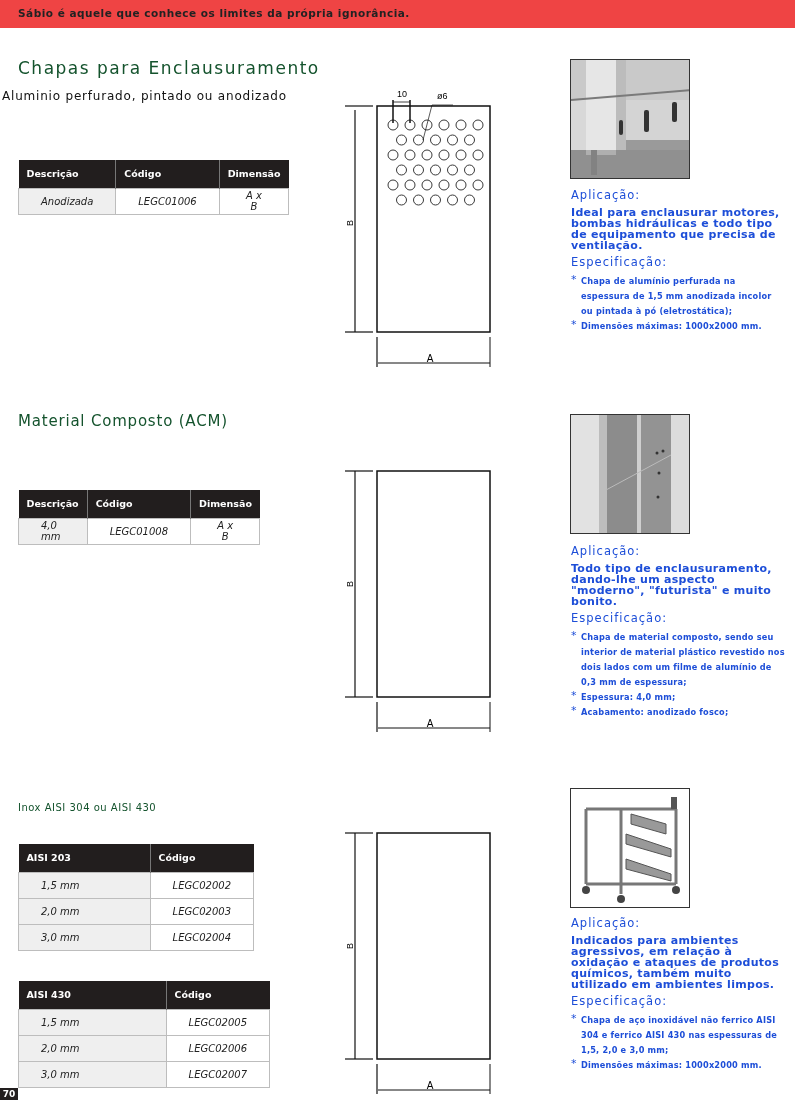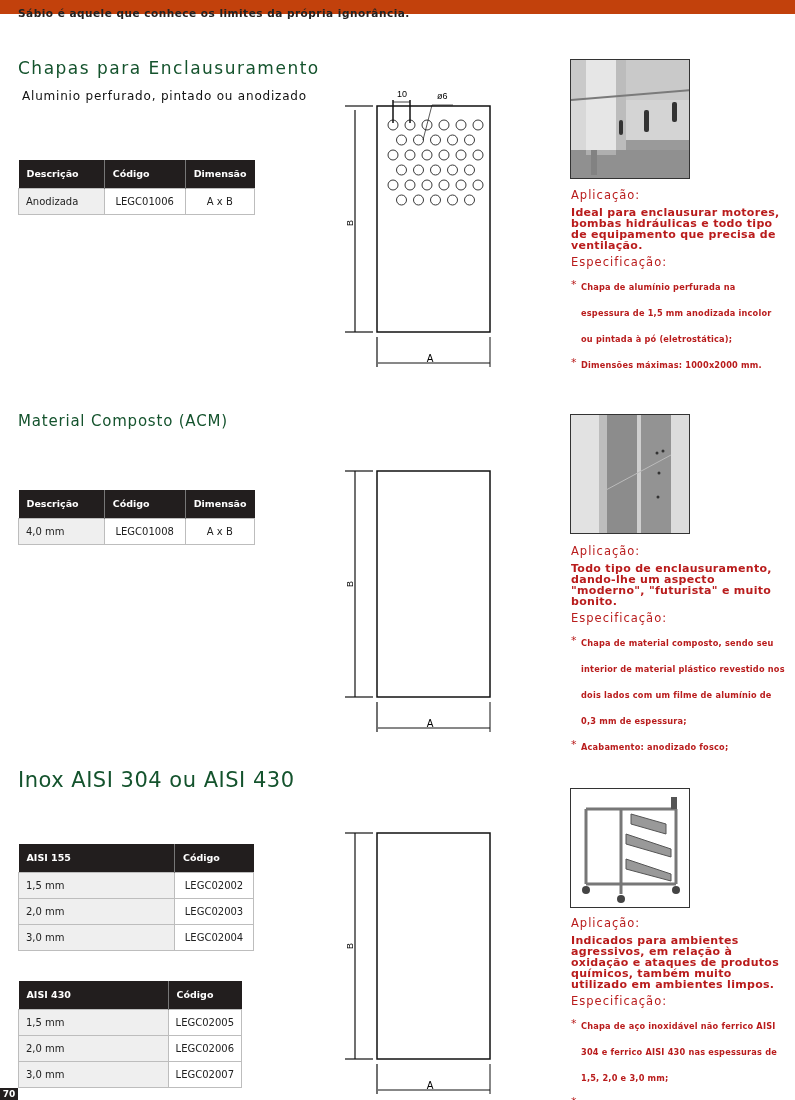--- a/index.html
+++ b/index.html
@@ -1,38 +1,38 @@
 <!DOCTYPE html>
 <html><head>
 <meta charset="utf-8">
 <style>
   * { box-sizing: border-box; margin: 0; padding: 0; }
   html, body { width: 795px; height: 1100px; background: #fff; overflow: hidden; }
   body { position: relative; font-family: "DejaVu Sans", sans-serif; color: #111; }
 
-  .topbar { position: absolute; left: 0; top: 0; width: 795px; height: 14px; background: #c2410c; }
+  .topbar { position: absolute; left: 0; top: 0; width: 795px; height: 28px; background: #ef4444; }
   .topbar span { position: absolute; left: 18px; top: 7px; font-size: 10.5px; font-weight: bold; letter-spacing: 0.5px; color: #222; }
 
   .sec-title { position: absolute; left: 18px; font-size: 17px; letter-spacing: 1.5px; color: #14532d; }
-  .sec-sub { position: absolute; left: 22px; font-size: 12px; letter-spacing: 0.8px; color: #111; }
+  .sec-sub { position: absolute; left: 2px; font-size: 12px; letter-spacing: 0.8px; color: #111; }
 
   table.spec { position: absolute; left: 18px; border-collapse: collapse; font-size: 10px; }
   table.spec th { background: #221e1e; color: #fff; font-weight: bold; text-align: left; padding: 0 8px; height: 28px; font-size: 9.5px; border-right: 1px solid #777; margin-left: 36px; }
   table.spec th:last-child { border-right: none; }
-  table.spec td { height: 26px; border: 1px solid #bdbdbd; padding: 0 7px; font-size: 10px; color: #222; }
+  table.spec td { height: 26px; border: 1px solid #bdbdbd; padding: 0 22px; font-size: 10px; color: #222; font-style: italic; }
   table.spec td.c0 { background: #efefef; }
   table.spec td.cc { text-align: center; }
 
   .drawing { position: absolute; left: 340px; }
   .photo { position: absolute; left: 570px; width: 120px; height: 120px; border: 1px solid #333; overflow: hidden; }
 
-  .info { position: absolute; left: 571px; width: 215px; color: #b91c1c; }
+  .info { position: absolute; left: 571px; width: 215px; color: #1d4ed8; }
   .info .h { font-size: 11.5px; letter-spacing: 1px; margin-bottom: 5px; }
   .info .p { font-size: 11px; font-weight: bold; line-height: 11px; letter-spacing: 0.3px; margin-bottom: 4px; }
-  .info ul { list-style: none; font-size: 8.2px; font-weight: bold; line-height: 26px; letter-spacing: 0.2px; }
+  .info ul { list-style: none; font-size: 8.2px; font-weight: bold; line-height: 15px; letter-spacing: 0.2px; }
   .info li { padding-left: 10px; position: relative; }
   .info li::before { content: "*"; position: absolute; left: 0; top: -2px; font-size: 11px; font-weight: normal; }
 
   .pagenum { position: absolute; left: 0; top: 1088px; width: 18px; height: 16px; background: #221e1e; color: #fff; font-size: 9px; font-weight: bold; text-align: center; line-height: 12px; }
 </style>
 </head>
 <body>
 
 <div class="topbar">
   <span>Sábio é aquele que conhece os limites da  própria ignorância.</span>
@@ -185,50 +185,51 @@
     <circle cx="87" cy="82" r="1.5" fill="#333"></circle>
   </svg>
 </div>
 
 <div class="info" style="top:544px;">
   <div class="h">Aplicação:</div>
   <div class="p">Todo tipo de enclausuramento, dando-lhe um aspecto "moderno", "futurista" e muito bonito.</div>
   <div class="h">Especificação:</div>
   <ul>
     <li>Chapa de material composto, sendo seu interior de material plástico revestido nos dois lados com um filme de alumínio de 0,3 mm de espessura;</li>
+    <li>Espessura: 4,0 mm;</li>
     <li>Acabamento: anodizado fosco;</li>
   </ul>
 </div>
 
-<div class="sec-title" style="top:768px; font-size:21px; letter-spacing:0.5px;">Inox AISI 304 ou AISI 430</div>
+<div class="sec-title" style="top:802px; font-size:10px; letter-spacing:0.5px;">Inox AISI 304 ou AISI 430</div>
 
 <table class="spec" style="top:844px; width:236px;">
   <thead>
     <tr>
-      <th style="width:156px">AISI 155</th>
+      <th style="width:156px">AISI 203</th>
       <th>Código</th>
     </tr>
   </thead>
   <tbody>
     <tr>
       <td class="c0">1,5 mm</td>
       <td class="cc">LEGC02002</td>
     </tr>
     <tr>
       <td class="c0">2,0 mm</td>
       <td class="cc">LEGC02003</td>
     </tr>
     <tr>
       <td class="c0">3,0 mm</td>
       <td class="cc">LEGC02004</td>
     </tr>
   </tbody>
 </table>
 
-<table class="spec" style="top:981px; width:224px;">
+<table class="spec" style="top:981px; width:252px;">
   <thead>
     <tr>
       <th style="width:156px">AISI 430</th>
       <th>Código</th>
     </tr>
   </thead>
   <tbody>
     <tr>
       <td class="c0">1,5 mm</td>
       <td class="cc">LEGC02005</td>

